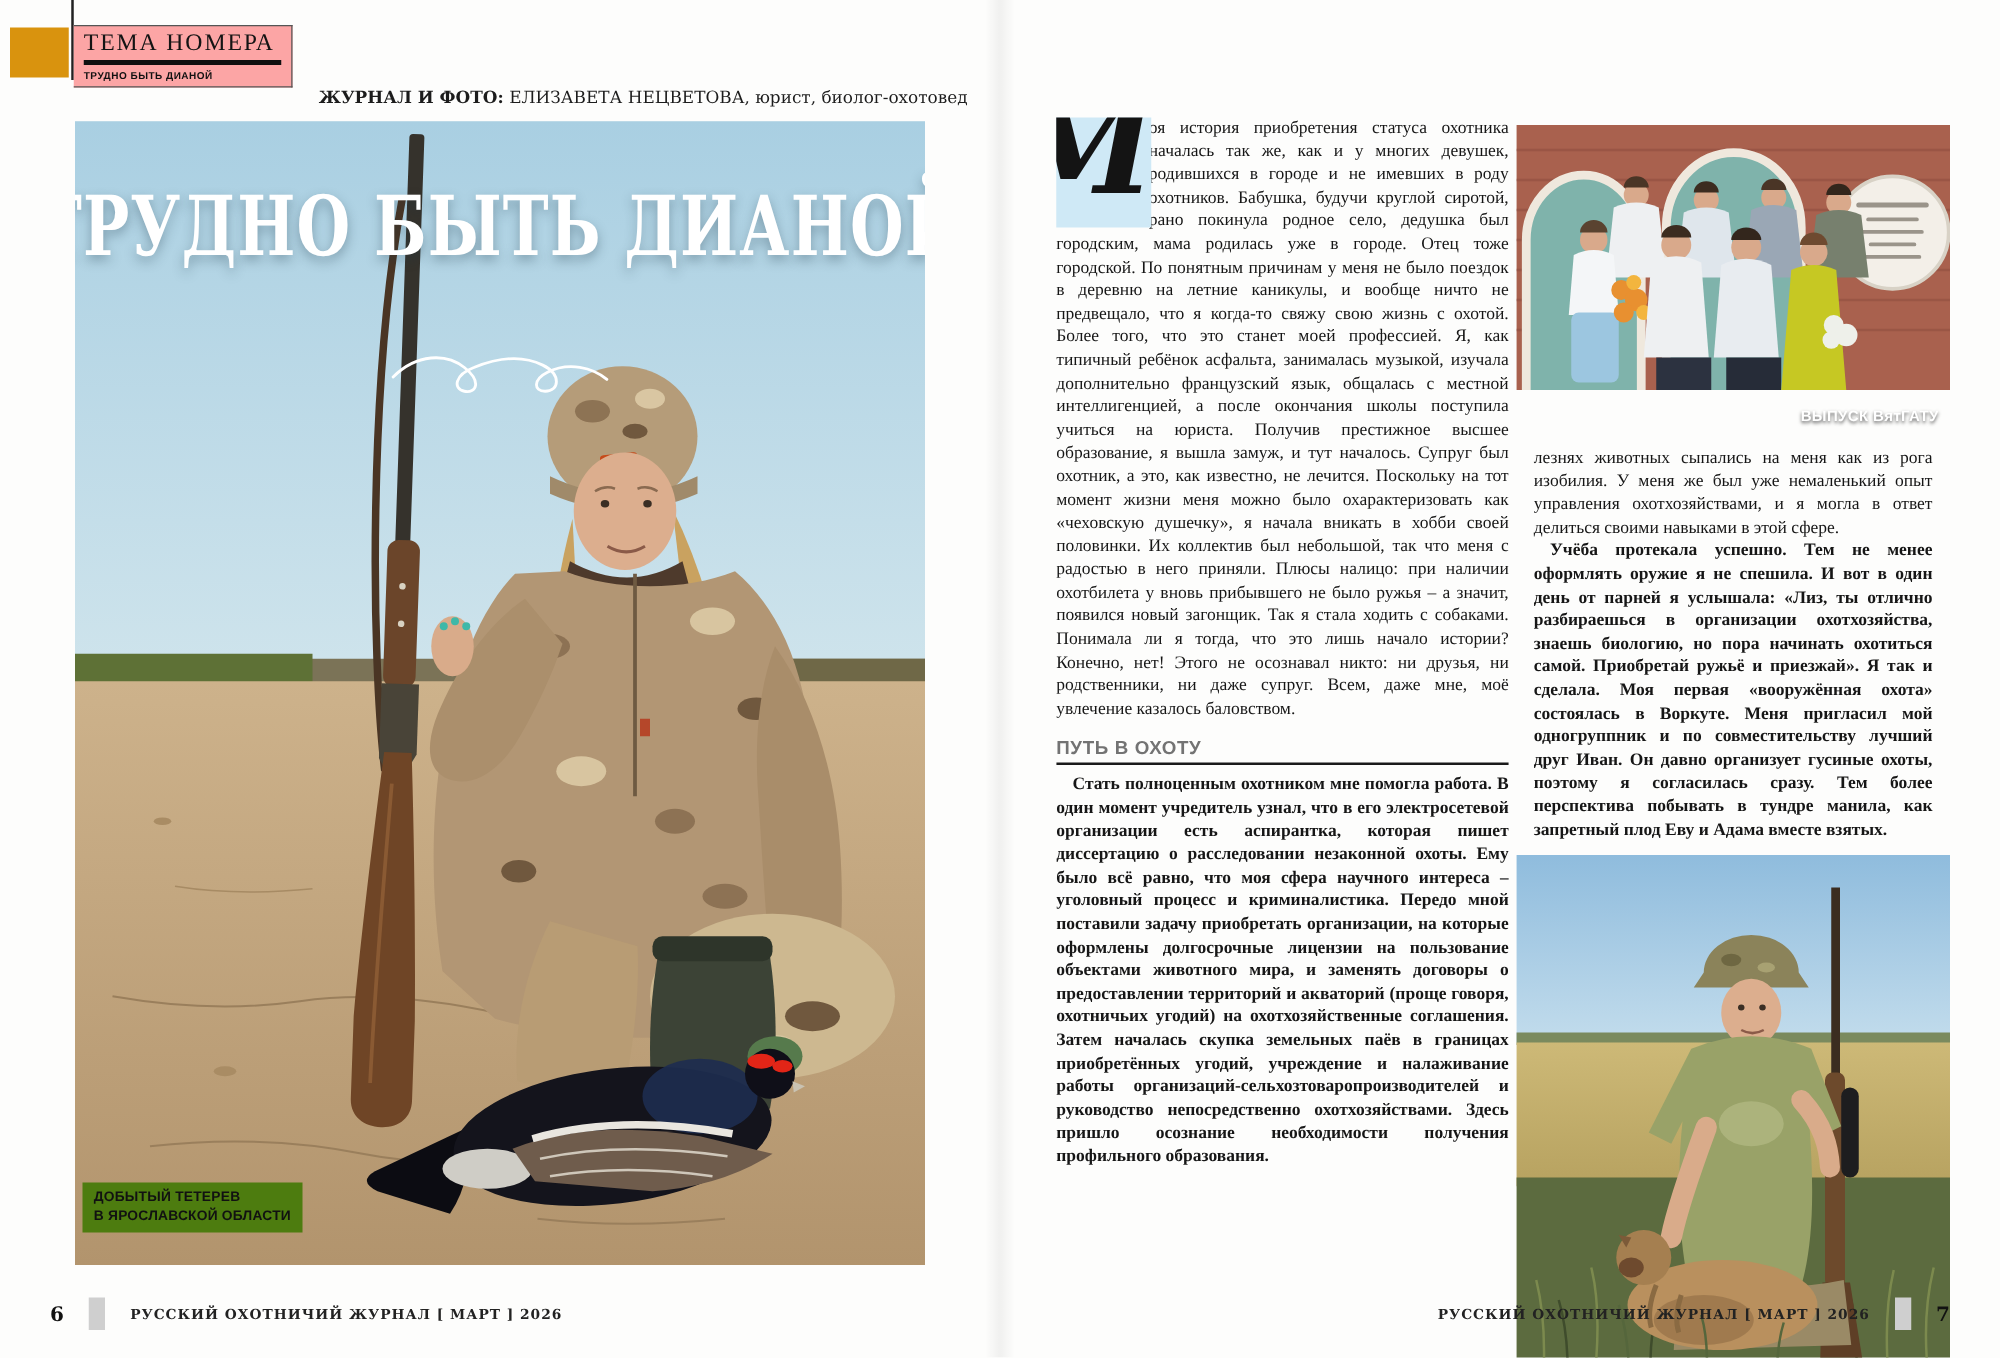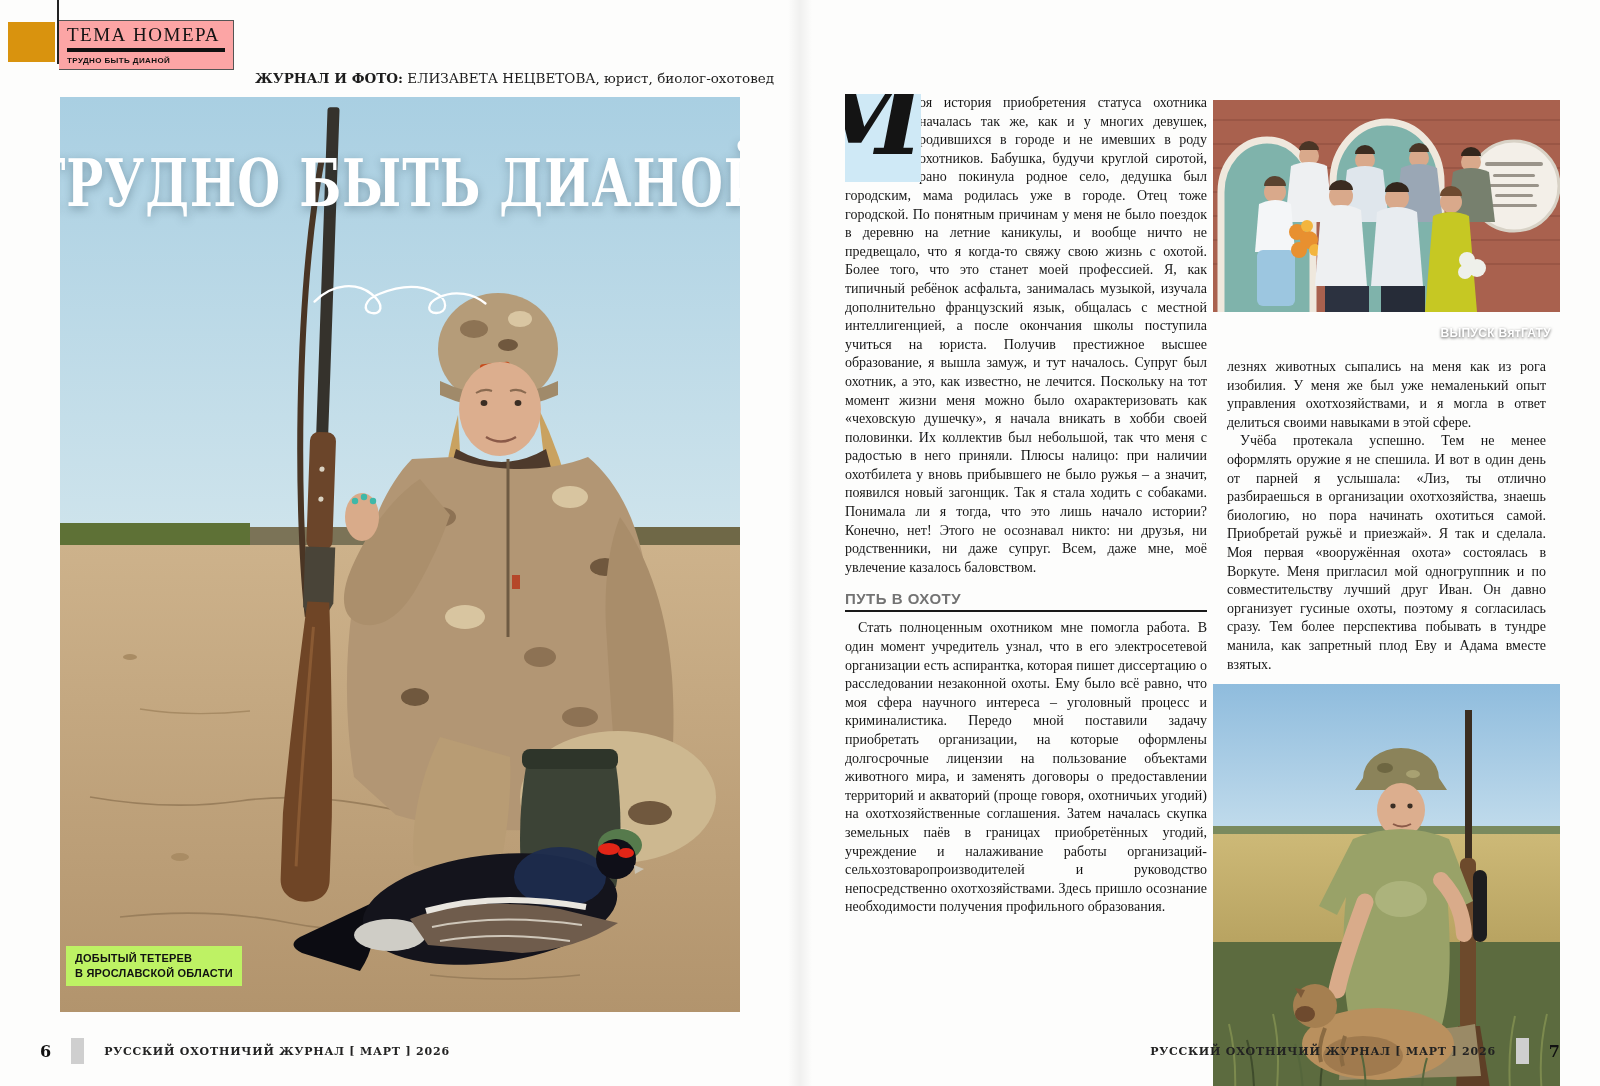--- a/index.html
+++ b/index.html
@@ -20,40 +20,40 @@
   .byline b{font-weight:700;}
 
   
   .main-photo{left:60px;top:97px;width:680px;height:915px;overflow:hidden;background:#b9d6e4;}
   .main-photo svg{display:block;}
   .main-title{position:absolute;top:46px;left:50%;transform:translateX(-50%) scale(.88,1.18);
       transform-origin:center top;font:700 56px "DejaVu Serif",serif;color:#fff;white-space:nowrap;
       letter-spacing:1px;text-shadow:0 3px 9px rgba(30,55,70,.35);}
   .flourish{position:absolute;top:168px;left:50%;transform:translateX(-50%);width:190px;height:58px;}
 
-  .pcap{position:absolute;background:#bef264;padding:5px 9px 6px;font:700 11px "Liberation Sans",sans-serif;
+  .pcap{position:absolute;background:#4d7c0f;padding:5px 9px 6px;font:700 11px "Liberation Sans",sans-serif;
         letter-spacing:.2px;line-height:1.3;color:#111;}
   .main-cap{left:6px;bottom:26px;}
 
   
   .footer{top:1038px;display:flex;align-items:center;font-family:"DejaVu Serif",serif;}
   .footer-left{left:40px;}
   .footer-right{right:40px;}
   .pagenum{font:700 16px "DejaVu Serif",serif;color:#111;}
   .fbar{width:13px;height:26px;background:#cfcfcf;margin:0 20px;}
   .fjournal{font:700 11px "DejaVu Serif",serif;letter-spacing:.8px;color:#222;}
 
   
   .col1{left:845px;top:94px;width:362px;height:922px;overflow:hidden;}
   .intro{font:400 17px "DejaVu Serif",serif;line-height:1.42;color:#181818;margin:0 0 13px;
          text-align:left;}
   .intro b{font-weight:700;}
   .bodytext{font:400 14px "Liberation Serif",serif;line-height:18.6px;text-align:justify;color:#161616;}
   .bodytext p{margin:0;}
-  .indent{text-indent:13px;}
+  .indent{text-indent:13px;font-weight:bold;}
   h2.sec{margin:13px 0 7px;padding-bottom:3px;border-bottom:2px solid #1a1a1a;
          font:700 15px "Liberation Sans",sans-serif;letter-spacing:.5px;color:#737373;}
 
   .dropcap-float{float:left;width:112px;height:84px;margin:2px 8px 0 -46px;position:relative;}
   .dropcap-bg{position:absolute;left:0;top:-3px;width:122px;height:89px;background:#cfe9f6;}
   .dropcap-letter{position:absolute;left:10px;top:-30px;font:italic 700 104px "DejaVu Serif",serif;
                   color:#141414;line-height:1;}
 
   .col2{left:1213px;top:100px;width:347px;}
   .photo-frame{position:relative;width:347px;overflow:hidden;}

